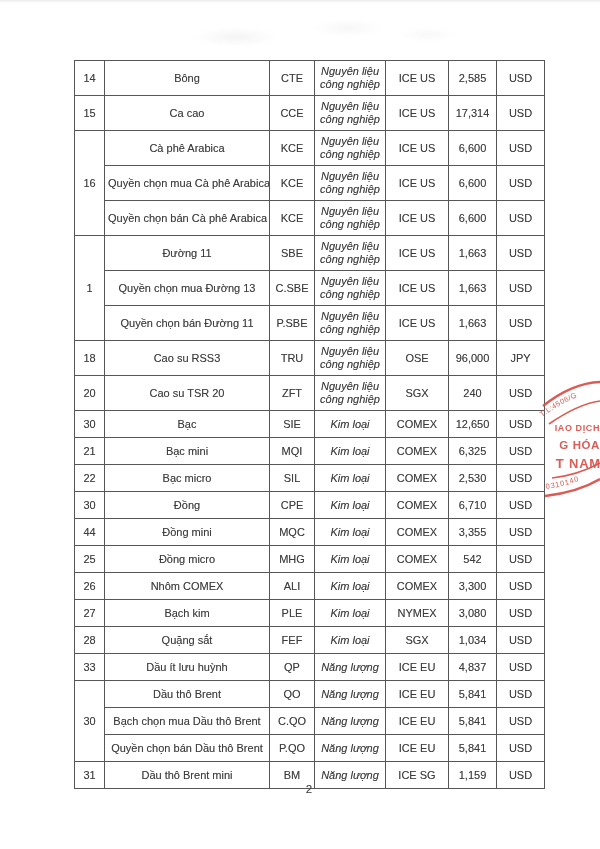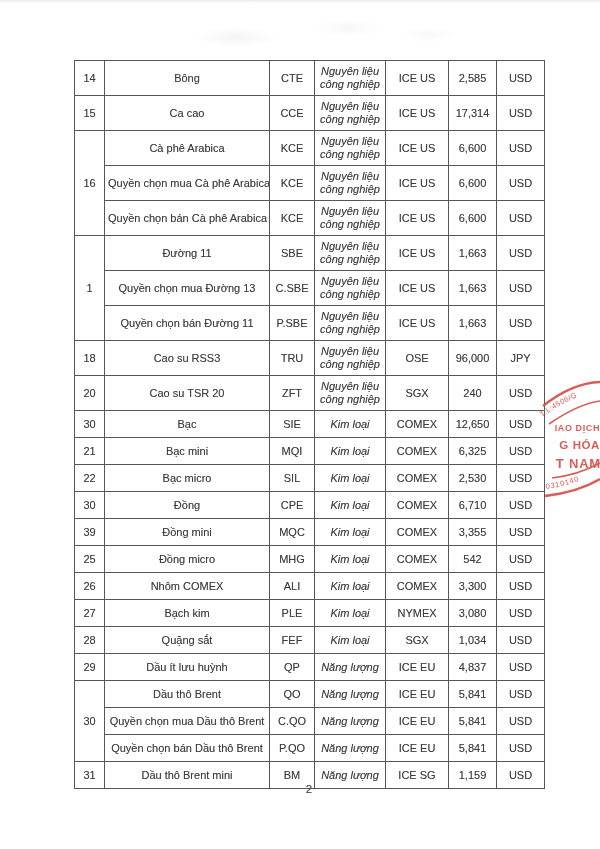--- a/index.html
+++ b/index.html
@@ -195,21 +195,21 @@
       <tr>
         <td class="c-no" rowspan="1">30</td>
         <td class="c-name">Đồng</td>
         <td class="c-code">CPE</td>
         <td class="c-cat">Kim loại</td>
         <td class="c-exch">COMEX</td>
         <td class="c-val">6,710</td>
         <td class="c-cur">USD</td>
       </tr>
       <tr>
-        <td class="c-no" rowspan="1">39</td>
+        <td class="c-no" rowspan="1">44</td>
         <td class="c-name">Đồng mini</td>
         <td class="c-code">MQC</td>
         <td class="c-cat">Kim loại</td>
         <td class="c-exch">COMEX</td>
         <td class="c-val">3,355</td>
         <td class="c-cur">USD</td>
       </tr>
       <tr>
         <td class="c-no" rowspan="1">25</td>
         <td class="c-name">Đồng micro</td>
@@ -240,39 +240,39 @@
       <tr>
         <td class="c-no" rowspan="1">28</td>
         <td class="c-name">Quặng sắt</td>
         <td class="c-code">FEF</td>
         <td class="c-cat">Kim loại</td>
         <td class="c-exch">SGX</td>
         <td class="c-val">1,034</td>
         <td class="c-cur">USD</td>
       </tr>
       <tr>
-        <td class="c-no" rowspan="1">29</td>
+        <td class="c-no" rowspan="1">33</td>
         <td class="c-name">Dầu ít lưu huỳnh</td>
         <td class="c-code">QP</td>
         <td class="c-cat">Năng lượng</td>
         <td class="c-exch">ICE EU</td>
         <td class="c-val">4,837</td>
         <td class="c-cur">USD</td>
       </tr>
       <tr>
         <td class="c-no" rowspan="3">30</td>
         <td class="c-name">Dầu thô Brent</td>
         <td class="c-code">QO</td>
         <td class="c-cat">Năng lượng</td>
         <td class="c-exch">ICE EU</td>
         <td class="c-val">5,841</td>
         <td class="c-cur">USD</td>
       </tr>
       <tr>
-        <td class="c-name">Quyền chọn mua Dầu thô Brent</td>
+        <td class="c-name">Bạch chọn mua Dầu thô Brent</td>
         <td class="c-code">C.QO</td>
         <td class="c-cat">Năng lượng</td>
         <td class="c-exch">ICE EU</td>
         <td class="c-val">5,841</td>
         <td class="c-cur">USD</td>
       </tr>
       <tr>
         <td class="c-name">Quyền chọn bán Dầu thô Brent</td>
         <td class="c-code">P.QO</td>
         <td class="c-cat">Năng lượng</td>

